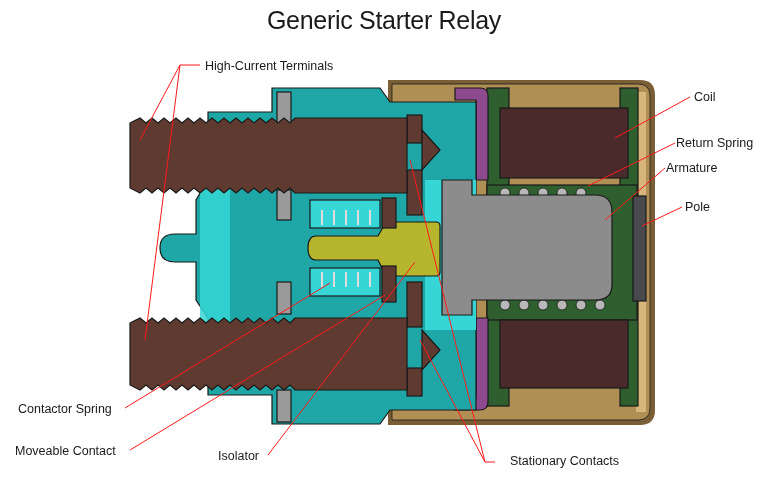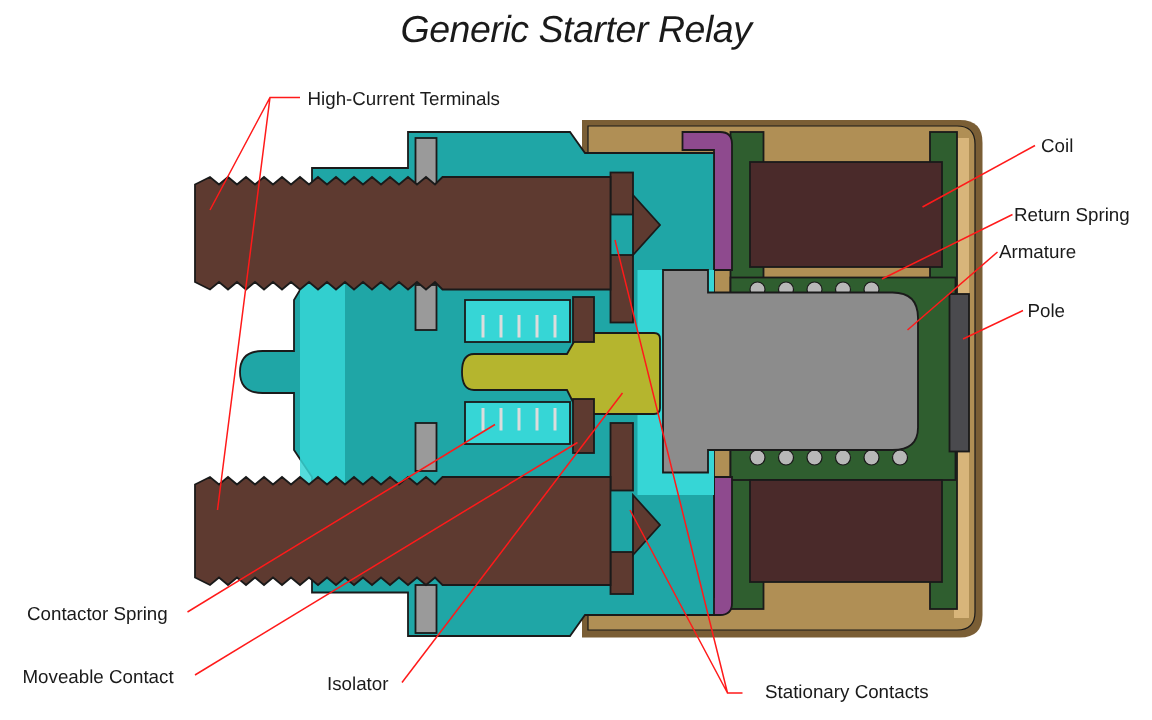--- a/index.html
+++ b/index.html
@@ -1,19 +1,19 @@
 <!DOCTYPE html>
 <html><head>
   <meta charset="utf-8">
   <style>
     html, body { margin: 0; padding: 0; background: #ffffff; }
     body { width: 768px; height: 480px; position: relative; overflow: hidden;
            font-family: "Liberation Sans", "DejaVu Sans", sans-serif; }
     #title { position: absolute; left: 0; top: 6px; width: 768px; text-align: center;
-             font-size: 25px; color: #1a1a1a; letter-spacing: -0.3px; font-style: italic; }
+             font-size: 25px; color: #1a1a1a; letter-spacing: -0.3px; }
     svg { position: absolute; left: 0; top: 0; }
     .lbl { font-family: "Liberation Sans", "DejaVu Sans", sans-serif; font-size: 12.5px; fill: #1a1a1a; }
     .leader { stroke: #ff1a1a; stroke-width: 1; fill: none; }
     .ol { stroke: #1a1a1a; stroke-width: 1.2; }
   </style>
 </head>
 <body>
 
 <div id="title">Generic Starter Relay</div>
 

